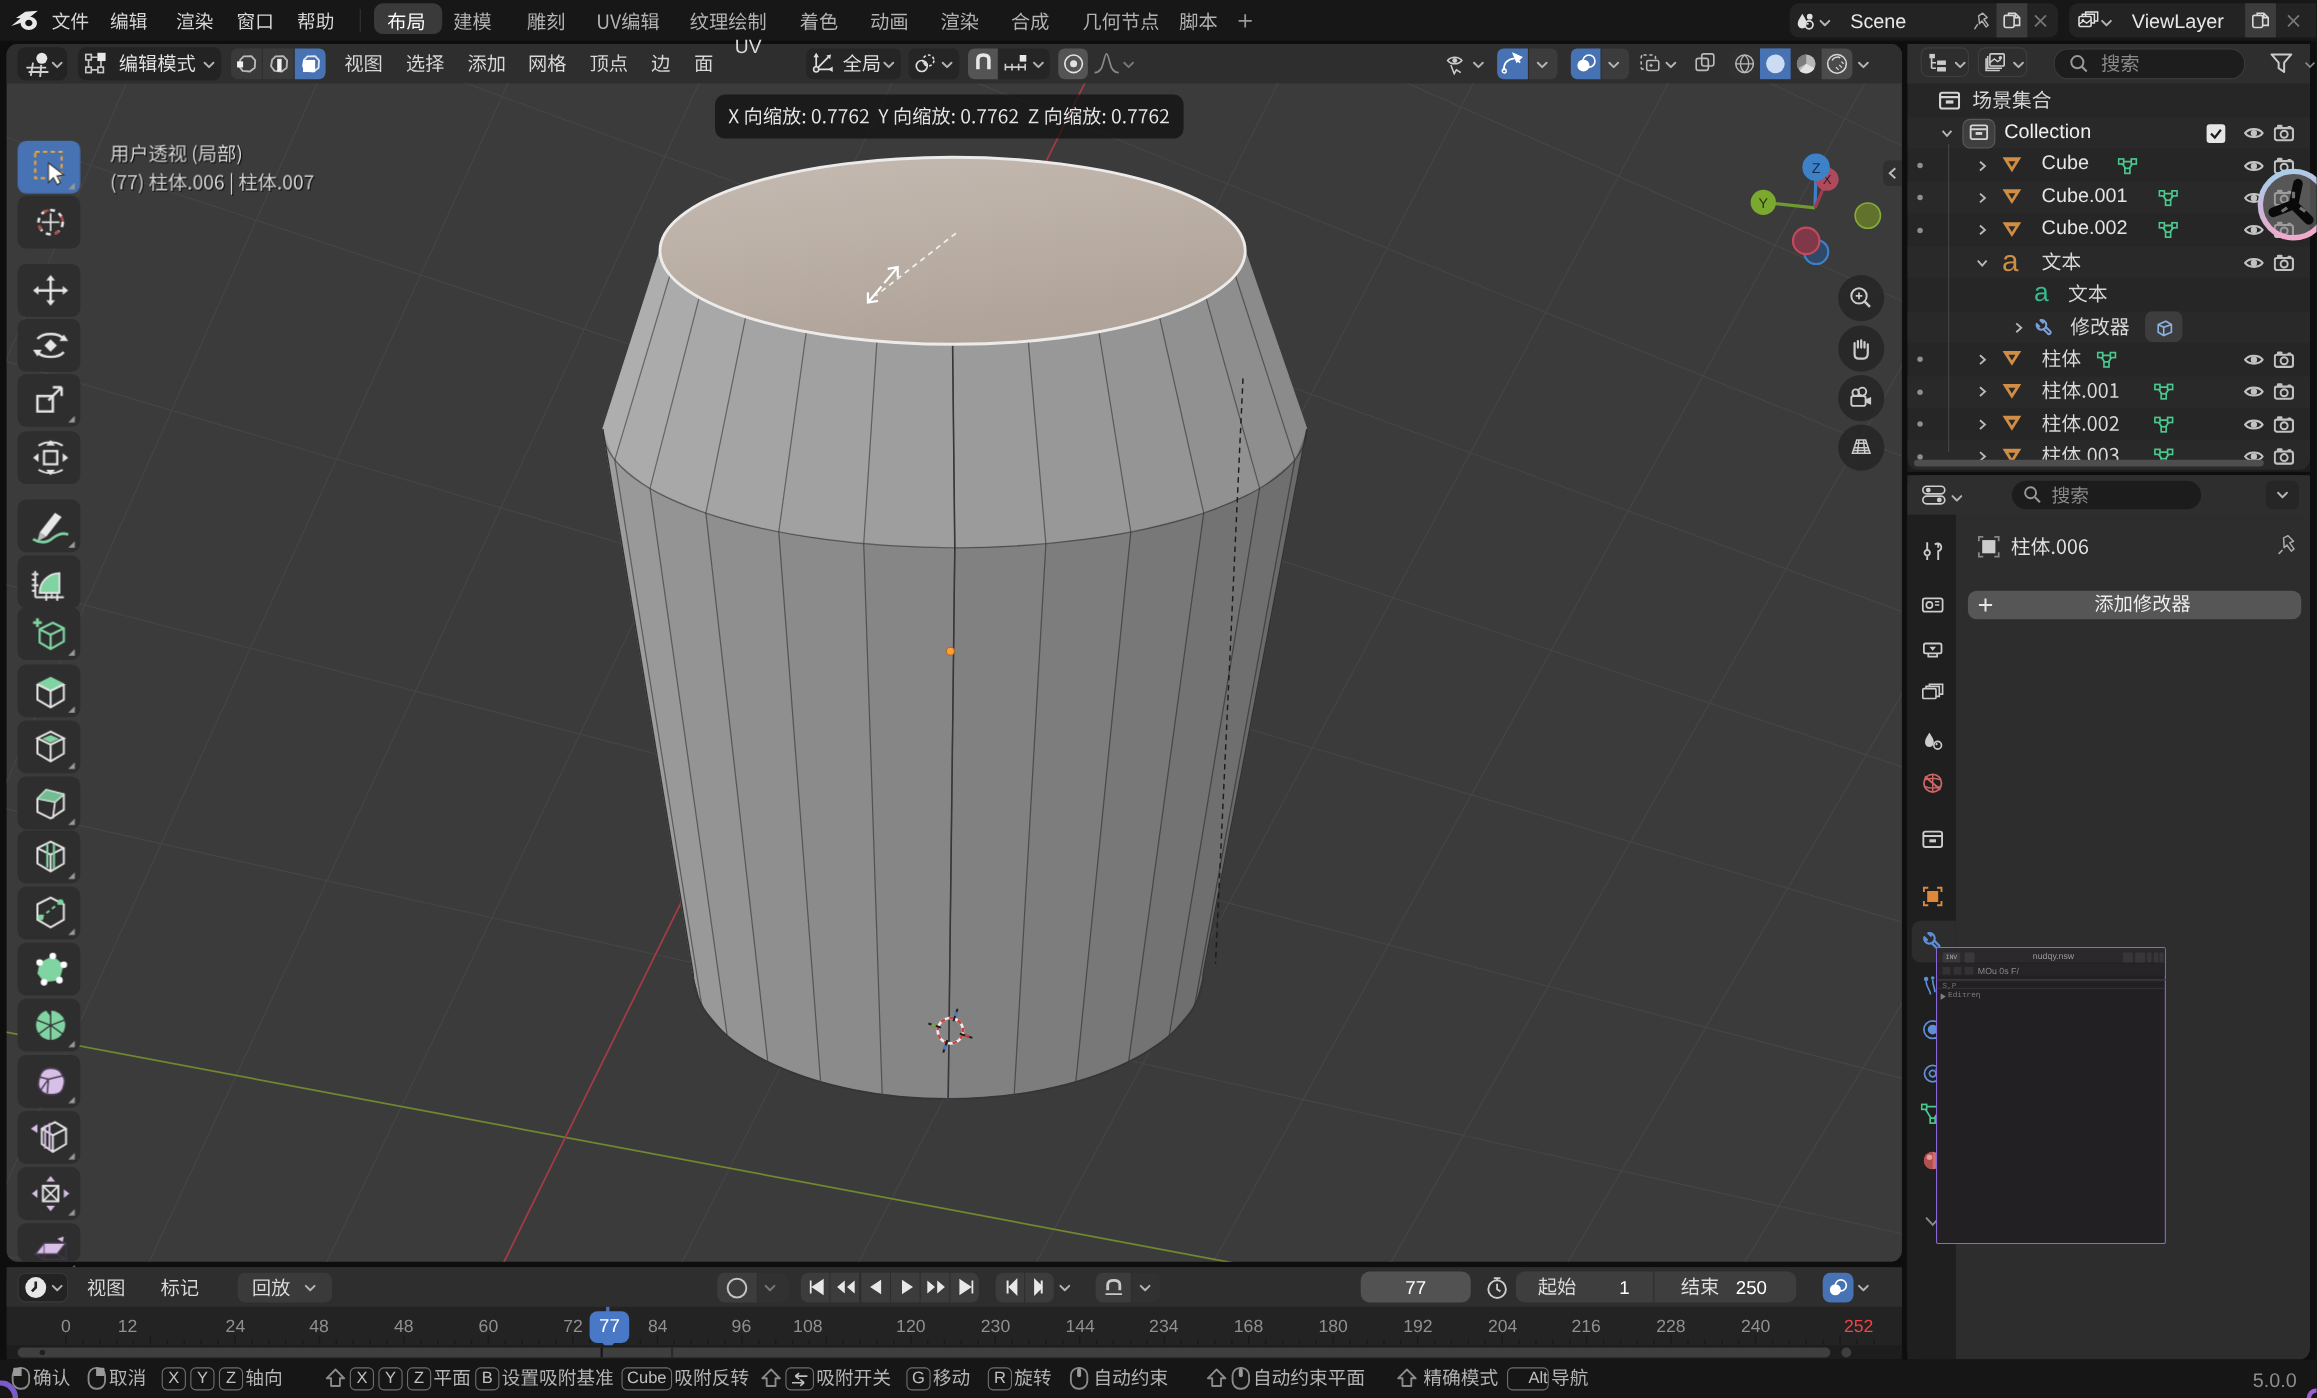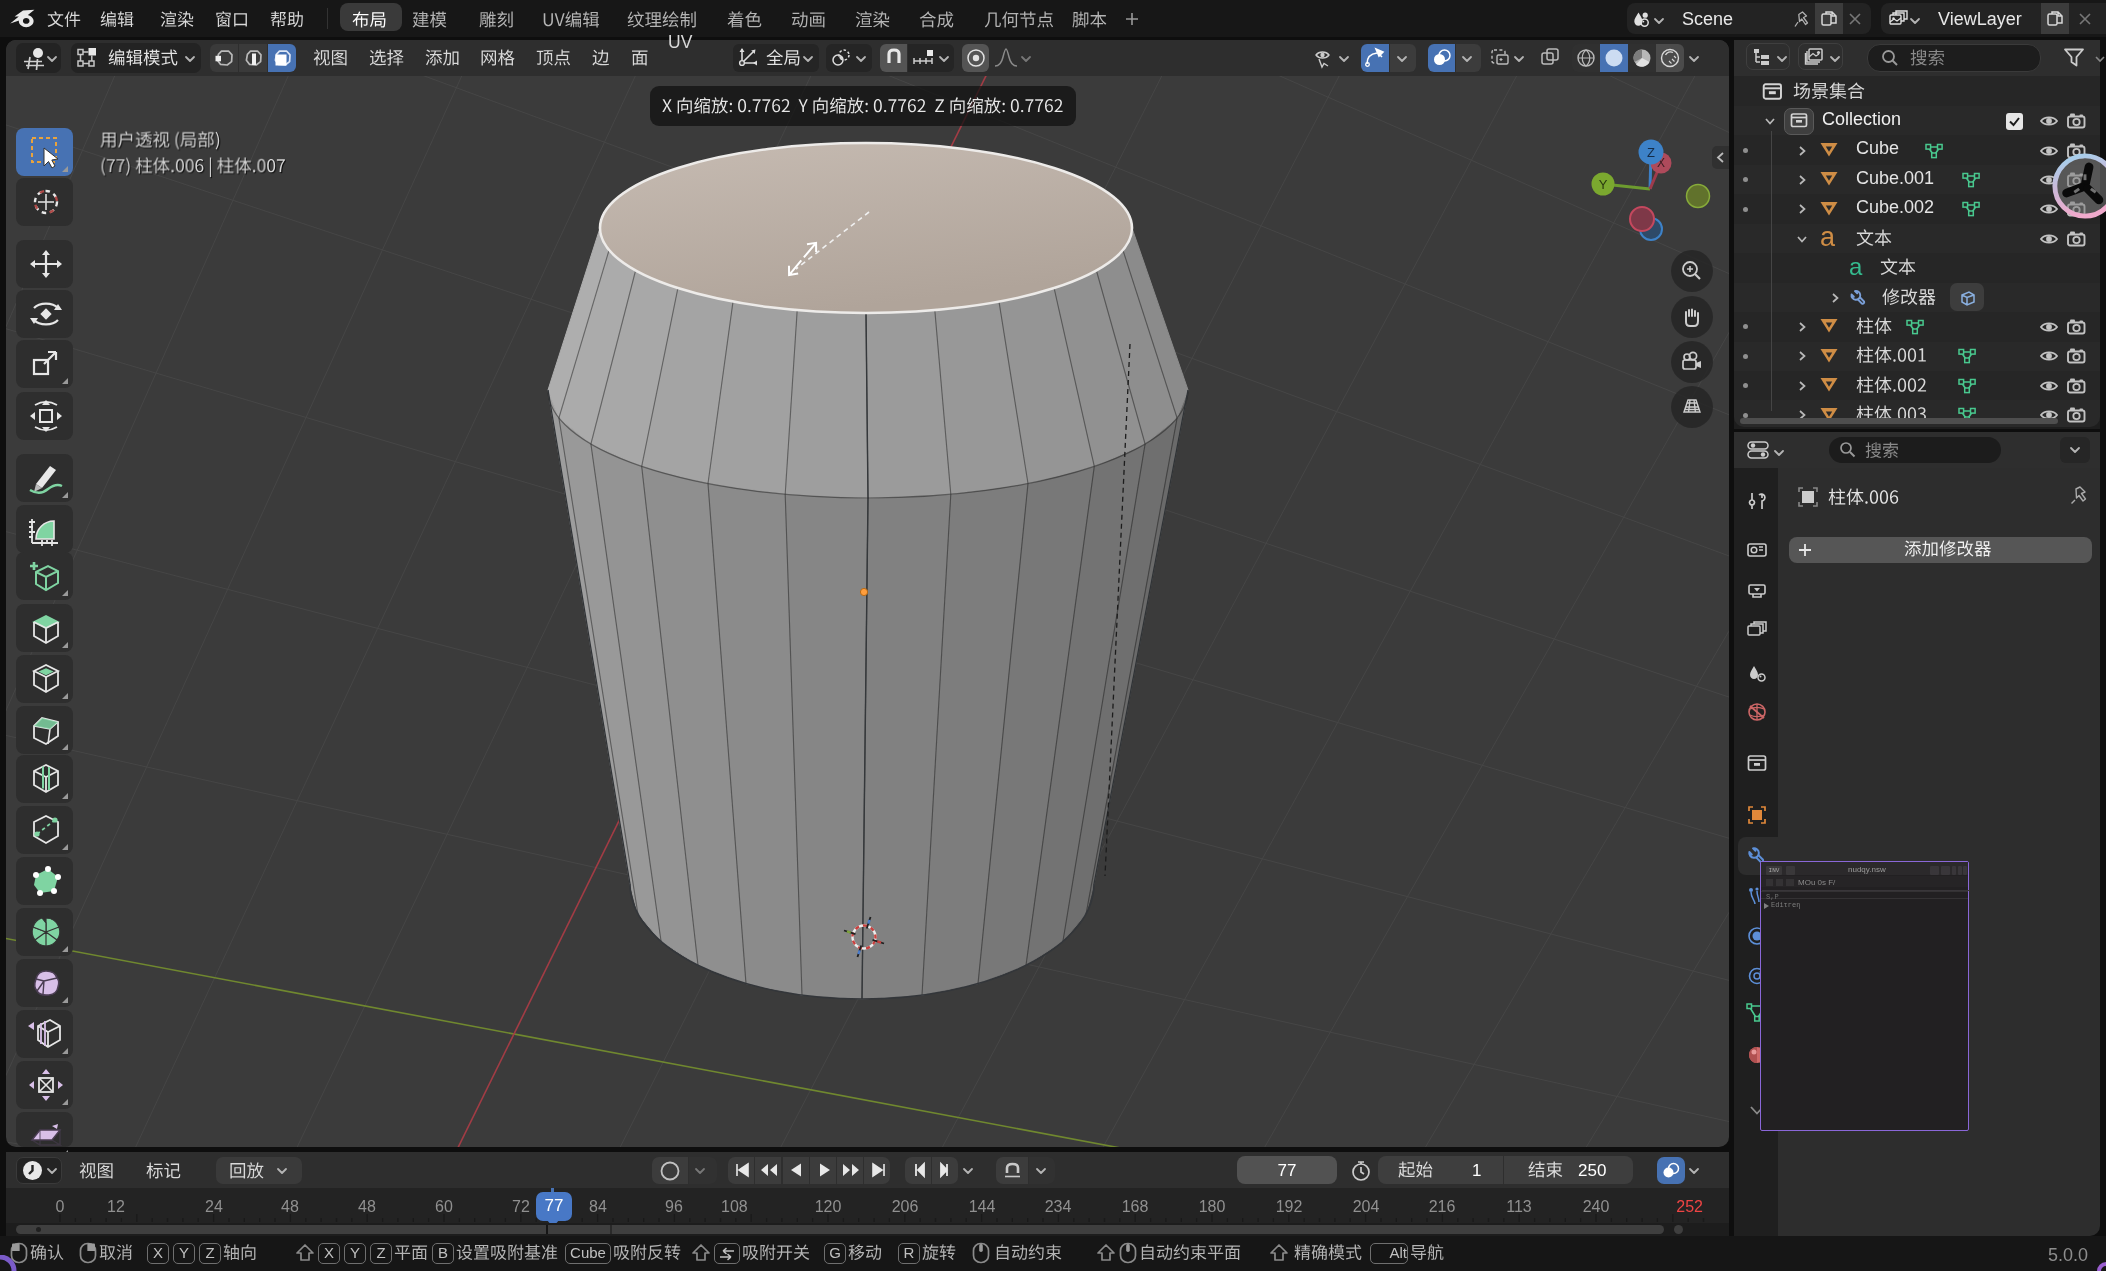--- a/index.html
+++ b/index.html
@@ -1496,29 +1496,29 @@
 <div style="position:absolute;left:137px;top:1198px;width:60px;margin-left:-30px;font:16px 'Liberation Sans',sans-serif;color:#909090">12</div>
 <div style="position:absolute;left:214px;top:1198px;width:60px;margin-left:-30px;text-align:center;font:16px 'Liberation Sans',sans-serif;color:#909090">24</div>
 <div style="position:absolute;left:290px;top:1198px;width:60px;margin-left:-30px;text-align:center;font:16px 'Liberation Sans',sans-serif;color:#909090">48</div>
 <div style="position:absolute;left:367px;top:1198px;width:60px;margin-left:-30px;text-align:center;font:16px 'Liberation Sans',sans-serif;color:#909090">48</div>
 <div style="position:absolute;left:444px;top:1198px;width:60px;margin-left:-30px;text-align:center;font:16px 'Liberation Sans',sans-serif;color:#909090">60</div>
 <div style="position:absolute;left:521px;top:1198px;width:60px;margin-left:-30px;text-align:center;font:16px 'Liberation Sans',sans-serif;color:#909090">72</div>
 <div style="position:absolute;left:598px;top:1198px;width:60px;margin-left:-30px;text-align:center;font:16px 'Liberation Sans',sans-serif;color:#909090">84</div>
 <div style="position:absolute;left:674px;top:1198px;width:60px;margin-left:-30px;text-align:center;font:16px 'Liberation Sans',sans-serif;color:#909090">96</div>
 <div style="position:absolute;left:751px;top:1198px;width:60px;margin-left:-30px;text-align:left;font:16px 'Liberation Sans',sans-serif;color:#909090">108</div>
 <div style="position:absolute;left:828px;top:1198px;width:60px;margin-left:-30px;text-align:center;font:16px 'Liberation Sans',sans-serif;color:#909090">120</div>
-<div style="position:absolute;left:905px;top:1198px;width:60px;margin-left:-30px;text-align:center;font:16px 'Liberation Sans',sans-serif;color:#909090">206</div>
+<div style="position:absolute;left:905px;top:1198px;width:60px;margin-left:-30px;text-align:center;font:16px 'Liberation Sans',sans-serif;color:#909090">230</div>
 <div style="position:absolute;left:982px;top:1198px;width:60px;margin-left:-30px;text-align:center;font:16px 'Liberation Sans',sans-serif;color:#909090">144</div>
 <div style="position:absolute;left:1058px;top:1198px;width:60px;margin-left:-30px;text-align:center;font:16px 'Liberation Sans',sans-serif;color:#909090">234</div>
 <div style="position:absolute;left:1135px;top:1198px;width:60px;margin-left:-30px;text-align:center;font:16px 'Liberation Sans',sans-serif;color:#909090">168</div>
 <div style="position:absolute;left:1212px;top:1198px;width:60px;margin-left:-30px;text-align:center;font:16px 'Liberation Sans',sans-serif;color:#909090">180</div>
 <div style="position:absolute;left:1289px;top:1198px;width:60px;margin-left:-30px;text-align:center;font:16px 'Liberation Sans',sans-serif;color:#909090">192</div>
 <div style="position:absolute;left:1366px;top:1198px;width:60px;margin-left:-30px;text-align:center;font:16px 'Liberation Sans',sans-serif;color:#909090">204</div>
 <div style="position:absolute;left:1442px;top:1198px;width:60px;margin-left:-30px;text-align:center;font:16px 'Liberation Sans',sans-serif;color:#909090">216</div>
-<div style="position:absolute;left:1519px;top:1198px;width:60px;margin-left:-30px;text-align:center;font:16px 'Liberation Sans',sans-serif;color:#909090">113</div>
+<div style="position:absolute;left:1519px;top:1198px;width:60px;margin-left:-30px;text-align:center;font:16px 'Liberation Sans',sans-serif;color:#909090">228</div>
 <div style="position:absolute;left:1596px;top:1198px;width:60px;margin-left:-30px;text-align:center;font:16px 'Liberation Sans',sans-serif;color:#909090">240</div>
 <div style="position:absolute;left:1673px;top:1198px;width:60px;margin-left:-30px;text-align:right;font:16px 'Liberation Sans',sans-serif;color:#ef4444">252</div>
 <svg style="position:absolute;left:0px;top:1188px;" width="1729" height="35" viewBox="0 0 1729 35">
     <line x1="60.0" y1="26" x2="60.0" y2="34" stroke="#1a1a1a" stroke-width="1.3"></line>
     <line x1="75.4" y1="30" x2="75.4" y2="34" stroke="#1a1a1a" stroke-width="1.3"></line>
     <line x1="90.7" y1="30" x2="90.7" y2="34" stroke="#1a1a1a" stroke-width="1.3"></line>
     <line x1="106.1" y1="30" x2="106.1" y2="34" stroke="#1a1a1a" stroke-width="1.3"></line>
     <line x1="121.4" y1="30" x2="121.4" y2="34" stroke="#1a1a1a" stroke-width="1.3"></line>
     <line x1="136.8" y1="26" x2="136.8" y2="34" stroke="#1a1a1a" stroke-width="1.3"></line>
     <line x1="152.2" y1="30" x2="152.2" y2="34" stroke="#1a1a1a" stroke-width="1.3"></line>

